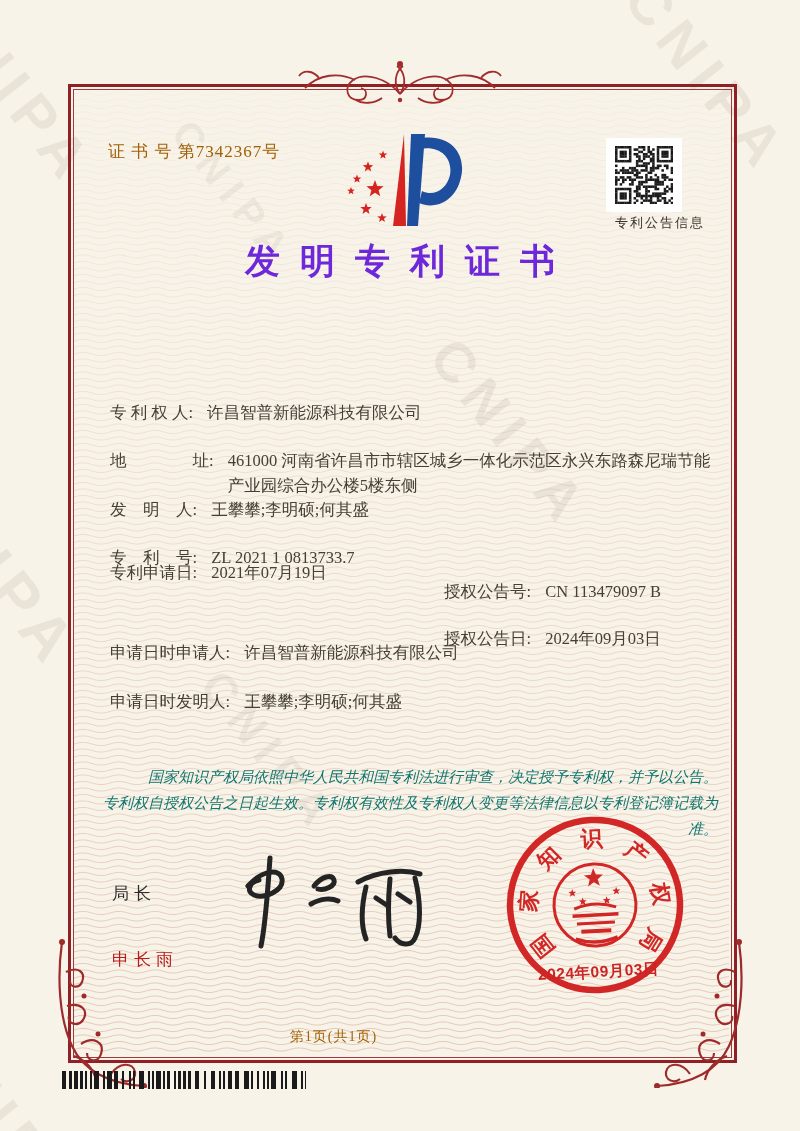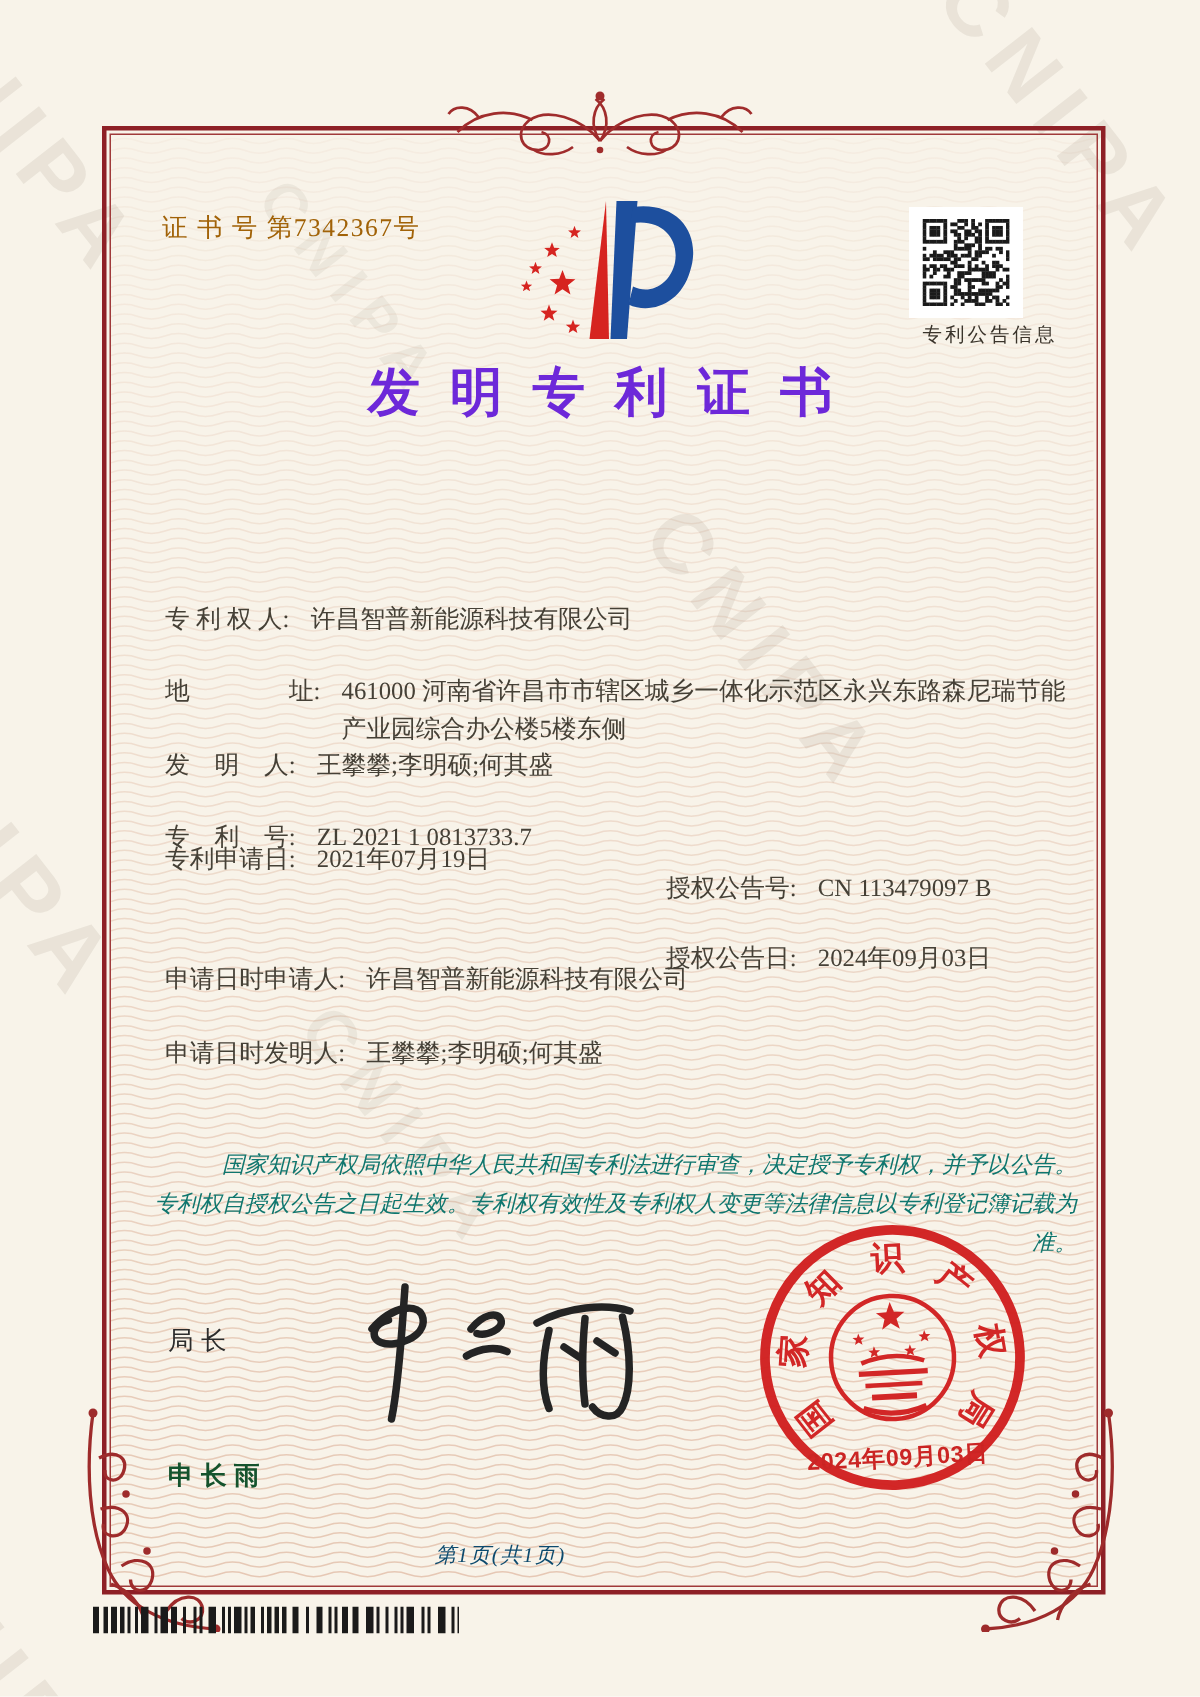--- a/index.html
+++ b/index.html
@@ -41,32 +41,32 @@
   .row .val{display:inline-block;vertical-align:top;margin-left:10px;color:#454036;}
   .val-wrap{width:484px;}
   .rcol{left:444px;margin-top:34px;}
   
   .legal{position:absolute;left:84px;top:764px;width:634px;font-size:15px;line-height:26px;
          font-style:italic;color:#0f766e;z-index:5;text-align:right;}
   .legal-line1{padding-left:46px;}
   
   .sig-title{position:absolute;left:112px;top:882px;font-size:17px;letter-spacing:5px;
              font-family:"Liberation Sans","DejaVu Sans",sans-serif;color:#2c2c2c;z-index:5;}
-  .sig-name{position:absolute;left:112px;top:972px;font-size:17px;letter-spacing:5px;
-            font-family:"Liberation Sans","DejaVu Sans",sans-serif;color:#14532d;z-index:5;font-weight:bold;}
+  .sig-name{position:absolute;left:112px;top:948px;font-size:17px;letter-spacing:5px;
+            font-family:"Liberation Sans","DejaVu Sans",sans-serif;color:#b91c1c;z-index:5;}
   .sig-hand{position:absolute;left:218px;top:846px;z-index:5;}
   
   .seal{position:absolute;left:502px;top:812px;z-index:6;opacity:0.95;transform:rotate(-3deg);}
   .seal-char{font-size:22px;font-weight:bold;fill:#d11d1d;
              font-family:"Liberation Sans","DejaVu Sans",sans-serif;}
   .seal-date{font-size:15.5px;font-weight:bold;fill:#c91a1a;letter-spacing:0.5px;
              font-family:"Liberation Sans","DejaVu Sans",sans-serif;}
   
   .footer{position:absolute;left:0;top:1028px;width:667px;text-align:center;font-size:14px;
-          color:#0c4a6e;z-index:5;letter-spacing:1px;font-style:italic;}
+          color:#a16207;z-index:5;letter-spacing:1px;}
   .barcode{position:absolute;left:62px;top:1071px;z-index:5;}
 </style>
 </head>
 <body>
 
 <div class="page">
 
   <svg class="waves" id="waves" width="655" height="965">
       <path d="M0 4.0 q9 -3.2 18 0 t18 0 q9 -3.2 18 0 t18 0 q9 -3.2 18 0 t18 0 q9 -3.2 18 0 t18 0 q9 -3.2 18 0 t18 0 q9 -3.2 18 0 t18 0 q9 -3.2 18 0 t18 0 q9 -3.2 18 0 t18 0 q9 -3.2 18 0 t18 0 q9 -3.2 18 0 t18 0 q9 -3.2 18 0 t18 0 q9 -3.2 18 0 t18 0 q9 -3.2 18 0 t18 0 q9 -3.2 18 0 t18 0 q9 -3.2 18 0 t18 0 q9 -3.2 18 0 t18 0 q9 -3.2 18 0 t18 0 q9 -3.2 18 0 t18 0 q9 -3.2 18 0 t18 0" fill="none" stroke="#d9a98f" stroke-width="1" opacity="0.08"></path>
       <path d="M0 10.5 q9 -3.2 18 0 t18 0 q9 -3.2 18 0 t18 0 q9 -3.2 18 0 t18 0 q9 -3.2 18 0 t18 0 q9 -3.2 18 0 t18 0 q9 -3.2 18 0 t18 0 q9 -3.2 18 0 t18 0 q9 -3.2 18 0 t18 0 q9 -3.2 18 0 t18 0 q9 -3.2 18 0 t18 0 q9 -3.2 18 0 t18 0 q9 -3.2 18 0 t18 0 q9 -3.2 18 0 t18 0 q9 -3.2 18 0 t18 0 q9 -3.2 18 0 t18 0 q9 -3.2 18 0 t18 0 q9 -3.2 18 0 t18 0 q9 -3.2 18 0 t18 0 q9 -3.2 18 0 t18 0" fill="none" stroke="#d9a98f" stroke-width="1" opacity="0.09"></path>

